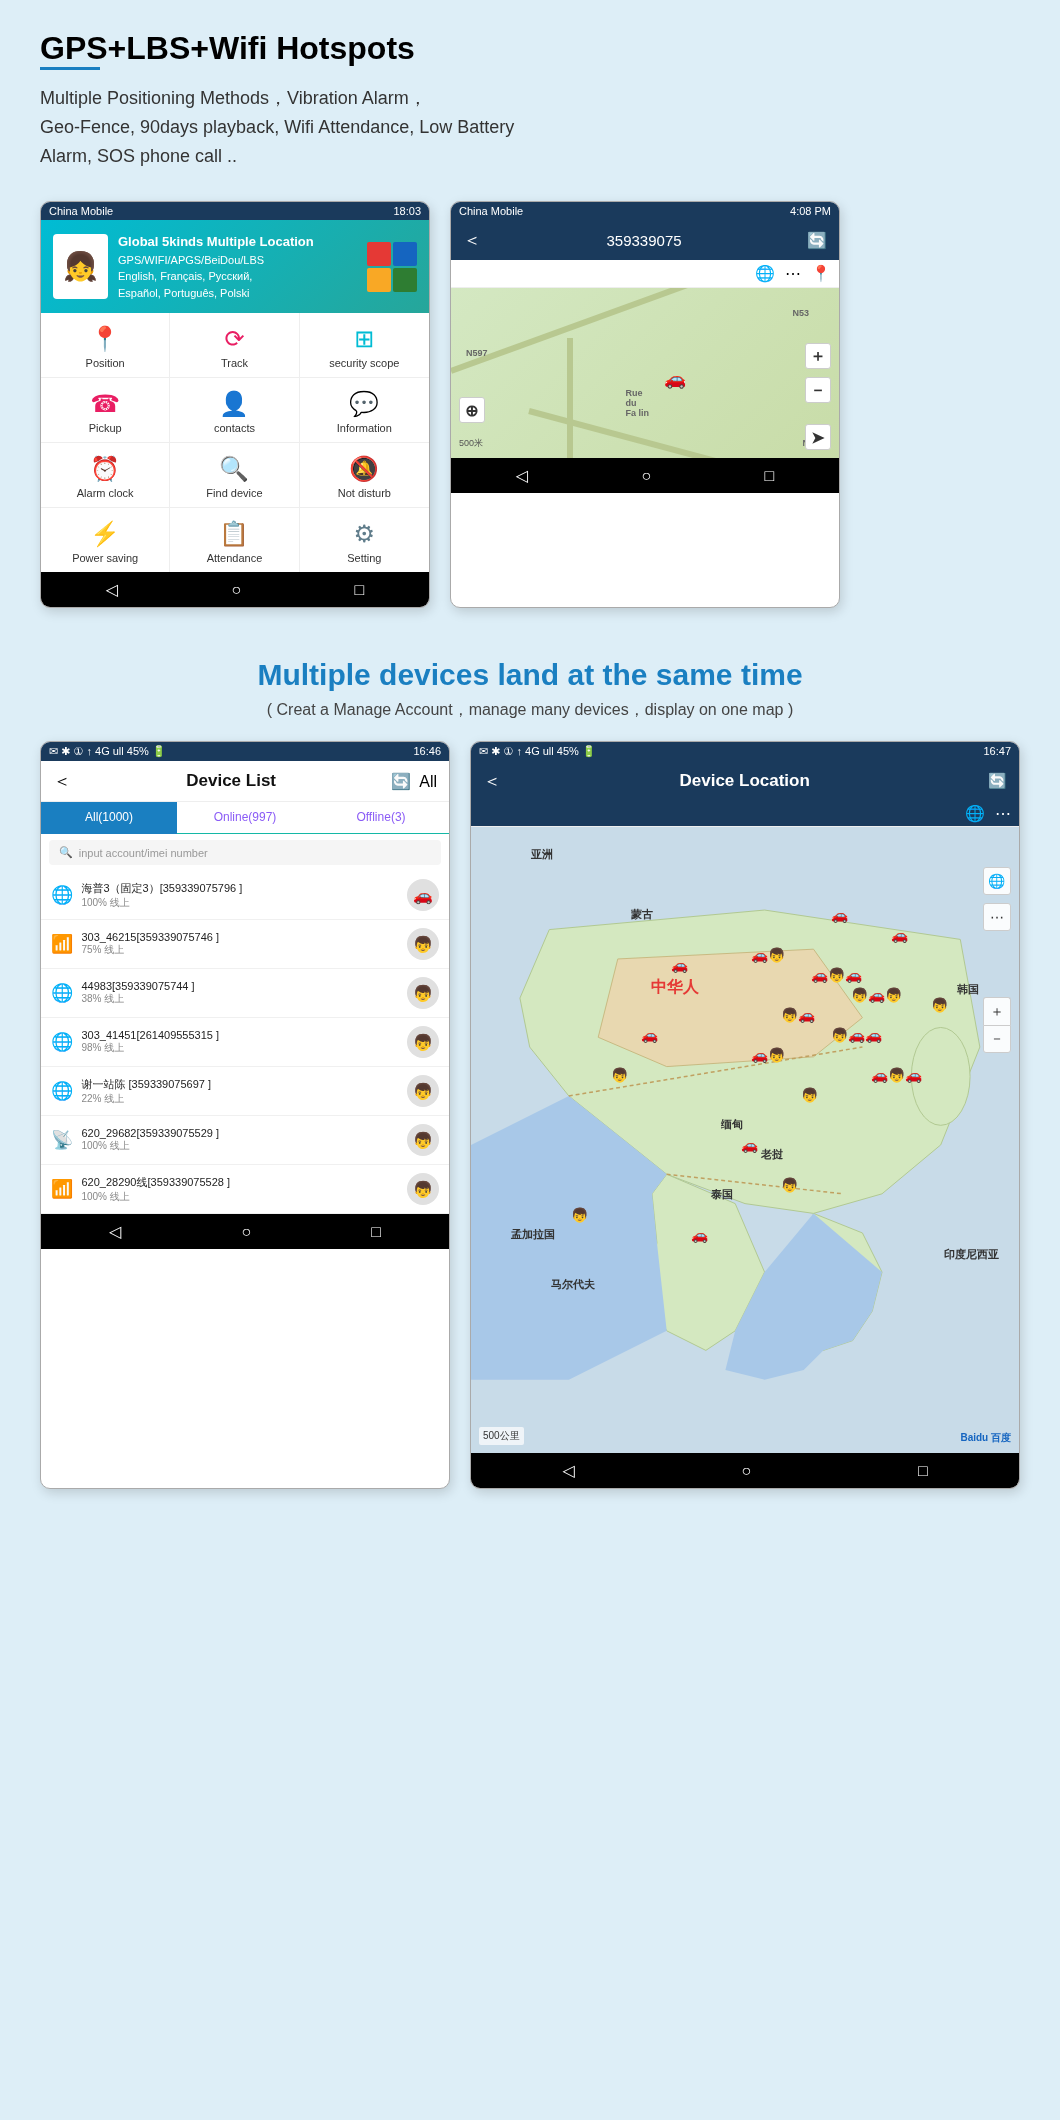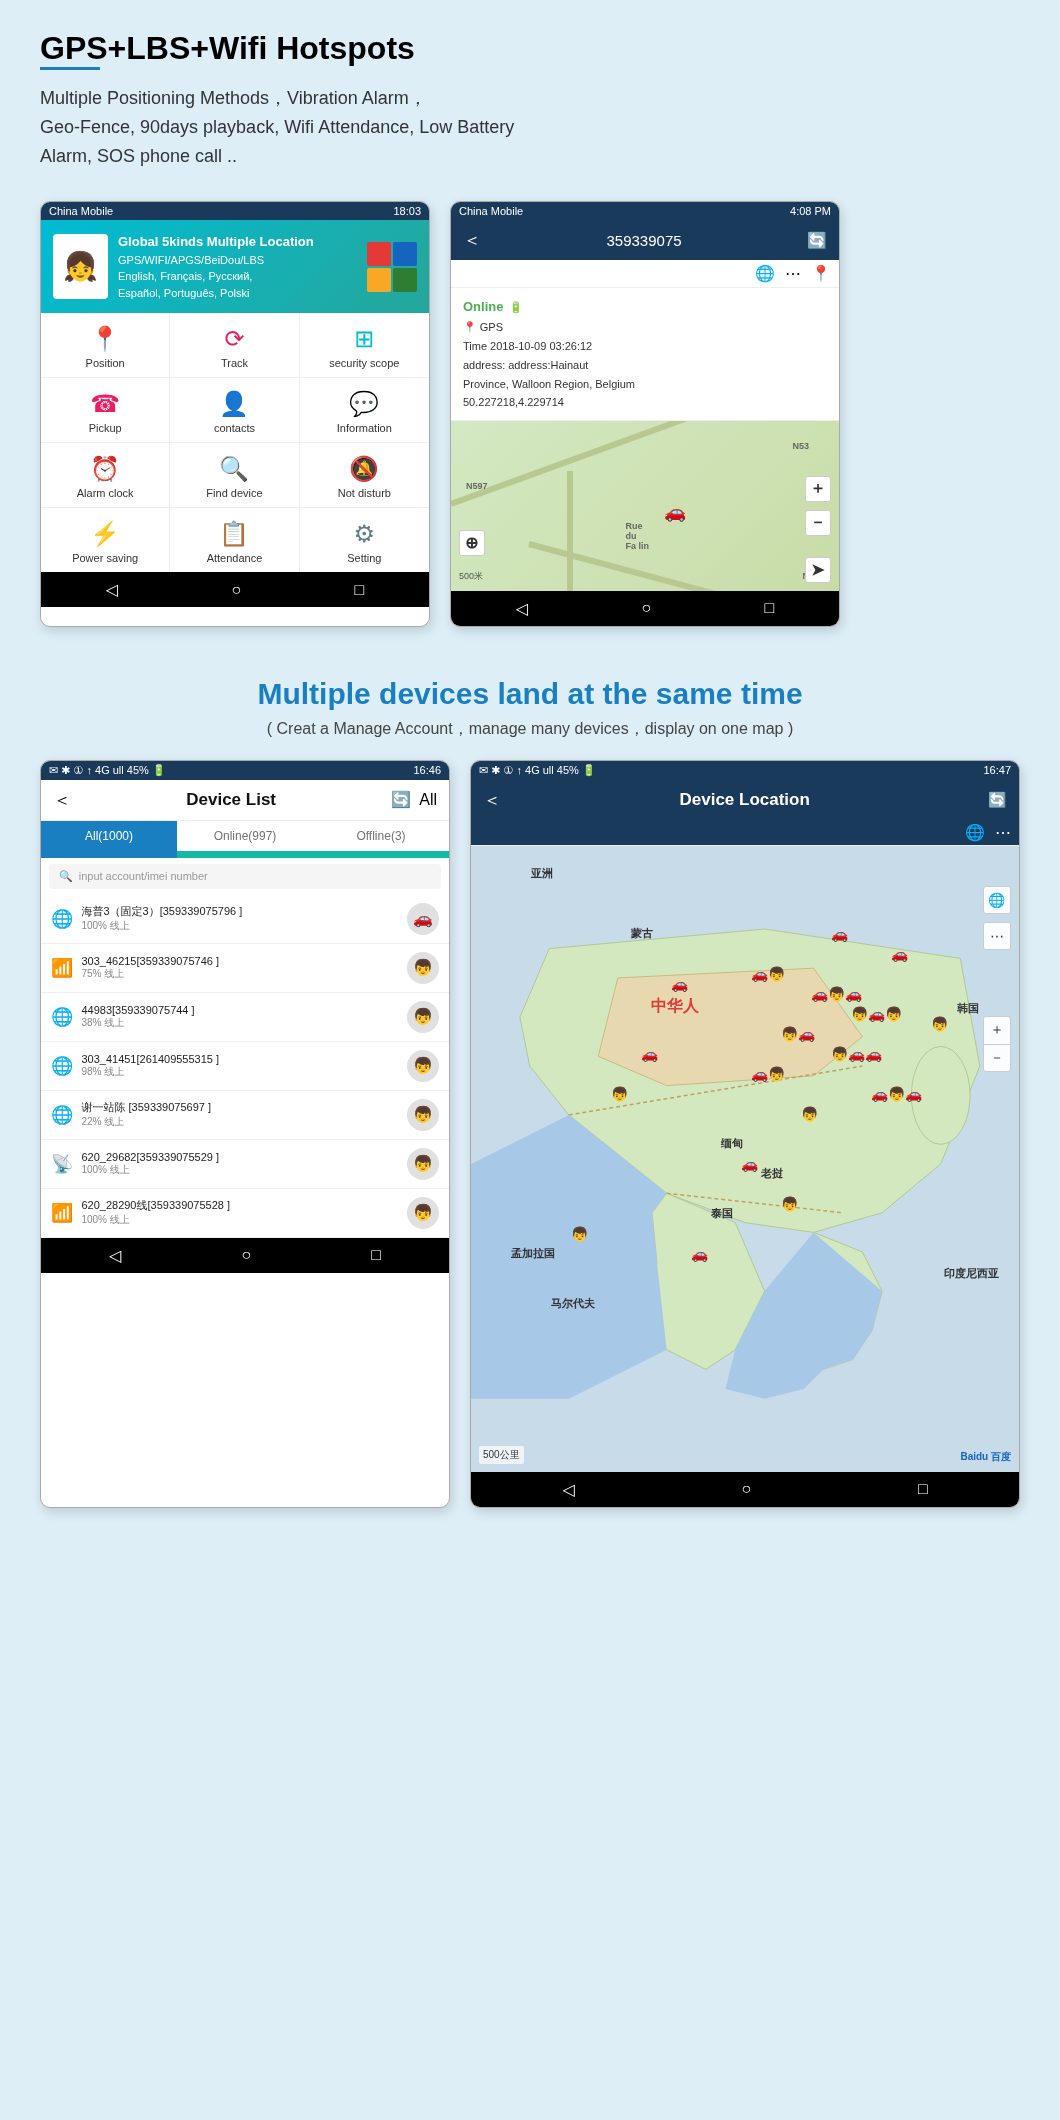--- a/index.html
+++ b/index.html
@@ -236,22 +236,22 @@
       text-align: center;
       font-size: 12px;
       cursor: pointer;
       border-bottom: 2px solid transparent;
     }
     .dl-tab.active {
       background: #1a7fc1;
       color: #fff;
     }
     .dl-tab.inactive {
-      color: #737373;
-      border-bottom: 7px solid #14b8a6;
+      color: #8b5cf6;
+      border-bottom: 1px solid #14b8a6;
     }
     .dl-search {
       background: #f5f5f5;
       margin: 6px 8px;
       padding: 6px 10px;
       border-radius: 4px;
       font-size: 11px;
       color: #999;
       display: flex;
       align-items: center;
@@ -439,29 +439,20 @@
     <div class="phone-map-header">
       <span style="font-size:18px;">＜</span>
       <span>359339075</span>
       <span style="font-size:16px;">🔄</span>
     </div>
 
     <div style="background:#fff; display:flex; justify-content:flex-end; padding:4px 8px; gap:10px; border-bottom:1px solid #eee;">
       <span>🌐</span>
       <span>⋯</span>
       <span>📍</span>
-    </div>
-    <div class="phone-map-info">
-      <div>
-        <span class="online-badge">Online</span>
-        &nbsp;🔋
-      </div>
-      <div>📍 GPS</div>
-      <div>Time 2018-10-09 03:26:12</div>
-      <div>address: address:Hainaut<br>Province, Walloon Region, Belgium<br>50.227218,4.229714</div>
     </div>
     <div class="map-area">
 
       <div style="position:absolute;top:0;left:0;width:100%;height:100%;background:linear-gradient(135deg,#d4e8c2 0%,#c8dca8 100%);"></div>
 
       <div style="position:absolute;top:80px;left:0;width:70%;height:6px;background:#b8c890;transform:rotate(-20deg);transform-origin:left center;"></div>
       <div style="position:absolute;top:120px;left:20%;width:60%;height:6px;background:#b8c890;transform:rotate(15deg);transform-origin:left center;"></div>
       <div style="position:absolute;top:50px;left:30%;width:6px;height:80%;background:#b8c890;"></div>
 
       <div class="map-label" style="top:20px;right:30px;">N53</div>

